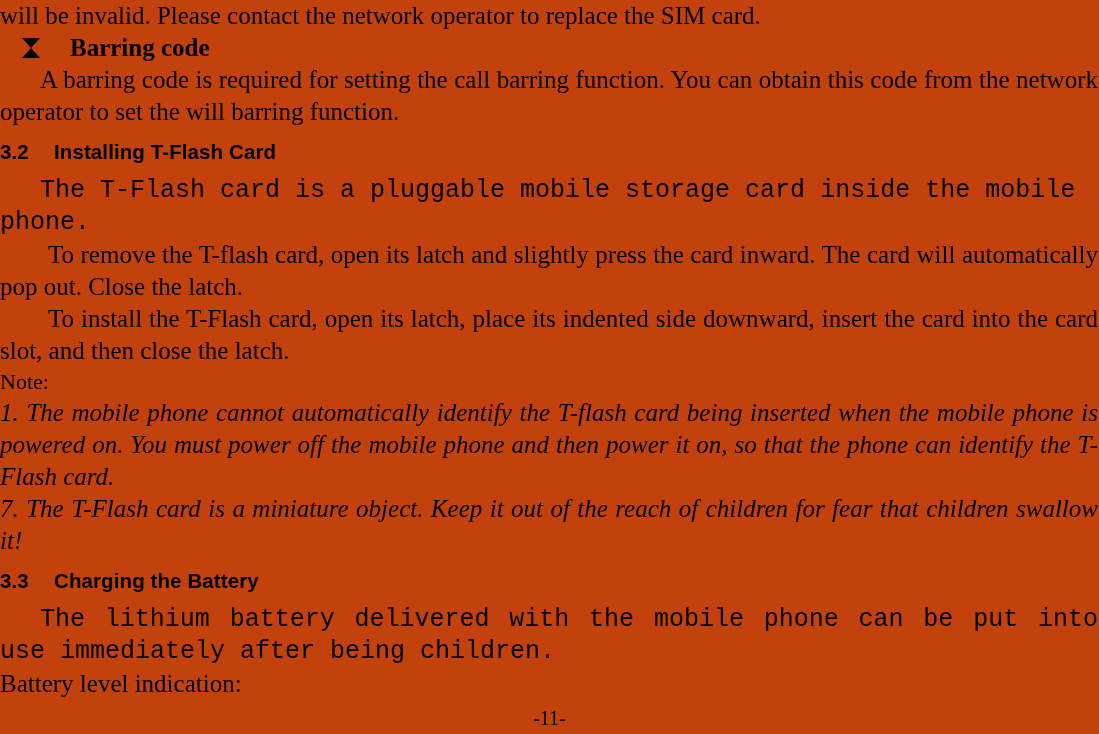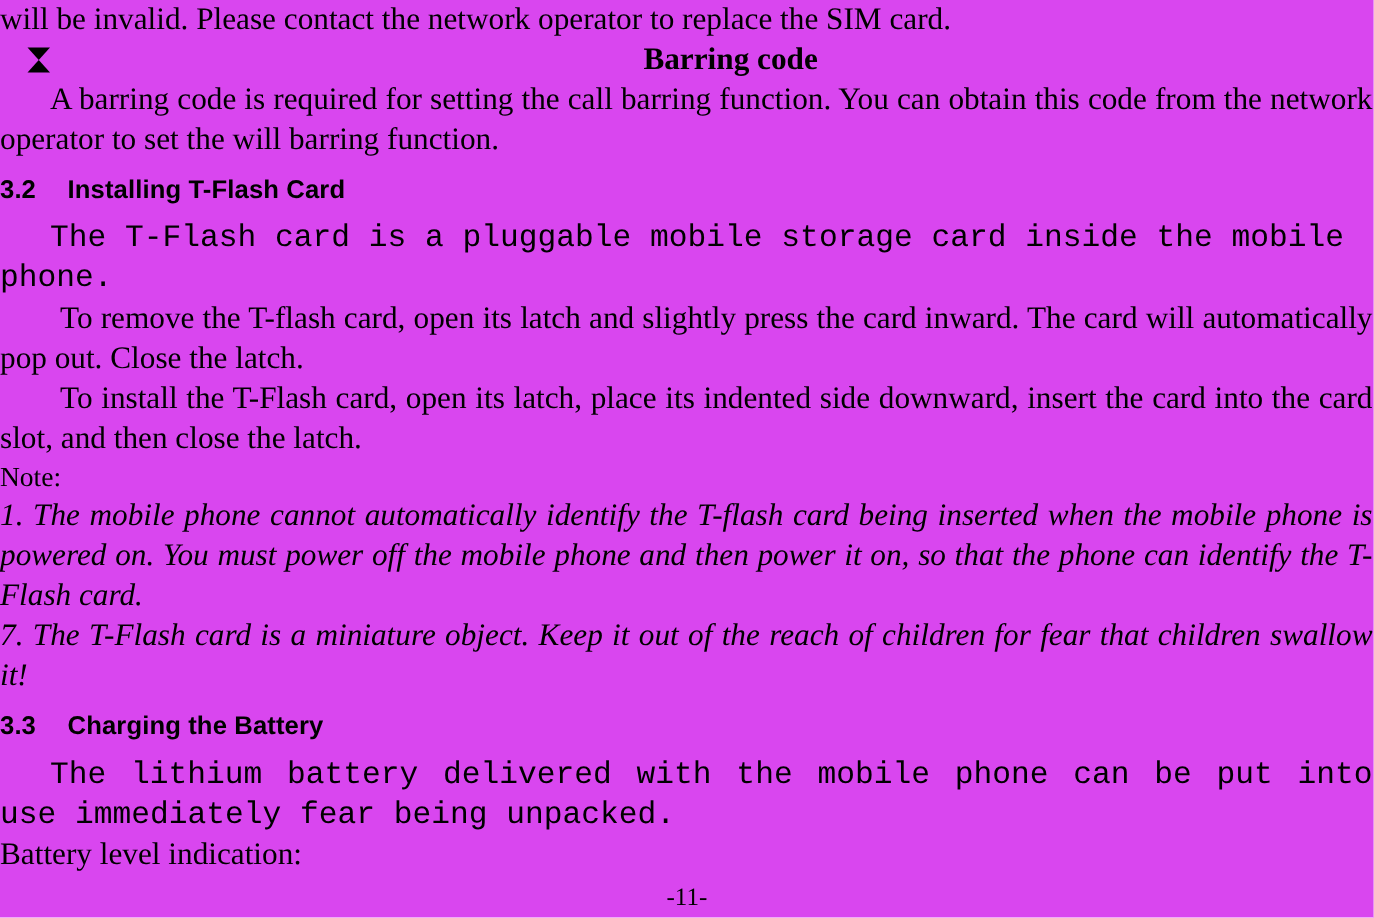--- a/index.html
+++ b/index.html
@@ -11,21 +11,21 @@
   body {
     font-family: "Liberation Serif", "DejaVu Serif", serif;
     color: #000000;
     -webkit-font-smoothing: antialiased;
   }
   #page {
     position: relative;
     width: 1099px;
     height: 734px;
     overflow: hidden;
-    background: #d946ef;
+    background: #c2410c;
     box-sizing: border-box;
   }
 
   
   .para {
     font-family: "Liberation Serif", "DejaVu Serif", serif;
     font-size: 25px;
     line-height: 32px;
     text-align: justify;
     text-justify: inter-word;
@@ -55,21 +55,21 @@
   
   .bullet-row {
     position: relative;
     font-family: "Liberation Serif", "DejaVu Serif", serif;
     font-size: 25px;
     line-height: 32px;
     padding-left: 70px;
     margin: 0;
     color: #000;
   }
-  .bullet-row.bold-item { font-weight: bold; text-align: center; }
+  .bullet-row.bold-item { font-weight: bold; }
   .diamond {
     position: absolute;
     left: 22px;
     top: 50%;
     transform: translateY(-50%);
     width: 0;
     height: 0;
     font-size: 0;
     line-height: 0;
     border: 10px solid transparent;
@@ -145,20 +145,20 @@
   <p class="para indent-2">To install the T-Flash card, open its latch, place its indented side downward, insert the card into the card slot, and then close the latch.</p>
 
   <p class="note-label">Note:</p>
 
   <p class="note-item">1. The mobile phone cannot automatically identify the T-flash card being inserted when the mobile phone is powered on. You must power off the mobile phone and then power it on, so that the phone can identify the T-Flash card.</p>
 
   <p class="note-item">7. The T-Flash card is a miniature object. Keep it out of the reach of children for fear that children swallow it!</p>
 
   <h2 class="heading sp-before-h"><span class="h-num">3.3</span><span>Charging the Battery</span></h2>
 
-  <p class="para indent-1 sp-after-h">The lithium battery delivered with the mobile phone can be put into use immediately fear being unpacked.</p>
+  <p class="para indent-1 sp-after-h">The lithium battery delivered with the mobile phone can be put into use immediately after being children.</p>
 
   <p class="para nojustify">Battery level indication:</p>
 
 
   <div class="footer">-11-</div>
 
 </div>
 
 </body></html>

